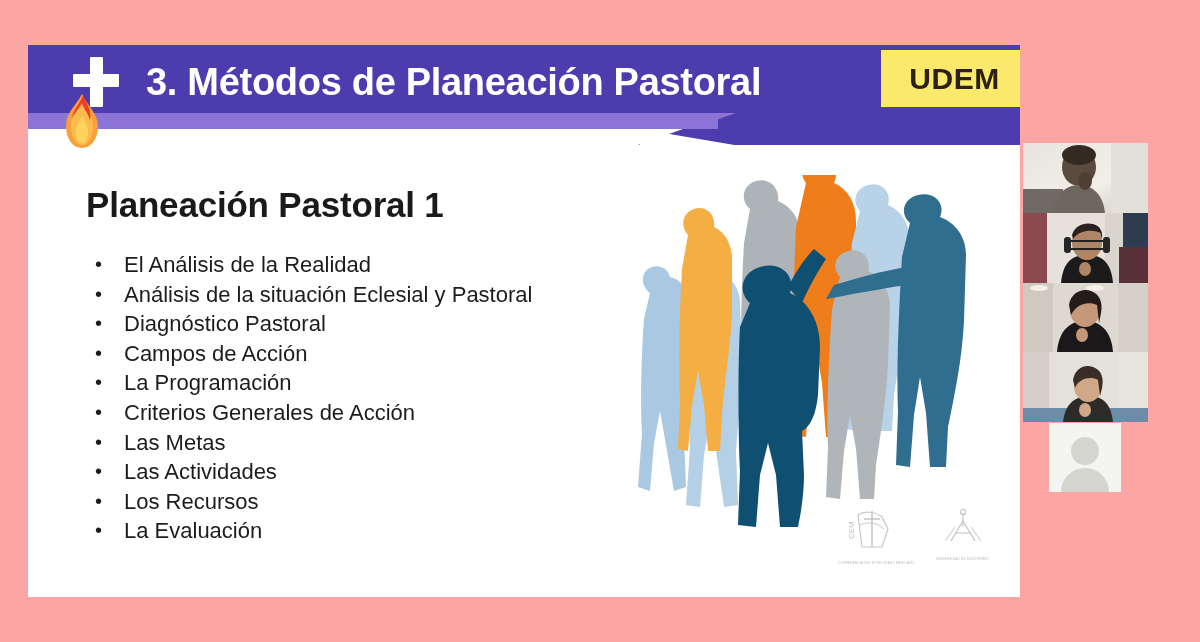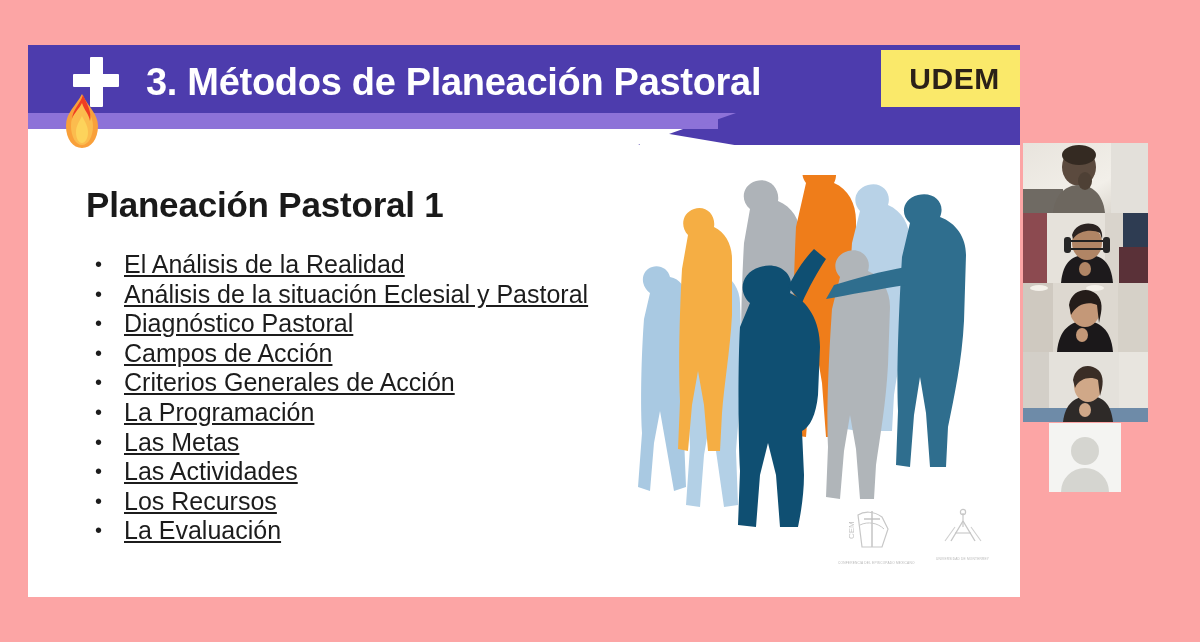--- a/index.html
+++ b/index.html
@@ -145,24 +145,23 @@
     position: absolute;
     left: 58px; top: 205px;
     width: 560px;
     list-style: none;
   }
   .bullet-list li {
     position: relative;
     padding-left: 38px;
     height: 29.6px;
     line-height: 29.6px;
-    font-size: 25px;
+    font-size: 22px;
     color: #1c1c1c;
     white-space: nowrap;
-    text-decoration: underline;
   }
   .bullet-list li::before {
     content: "\2022";
     position: absolute;
     left: 9px; top: 0;
     font-size: 20px;
     color: #1c1c1c;
   }
 
   
@@ -259,22 +258,22 @@
 
     <div class="udem-logo">UDEM</div>
 
     <div class="body-heading">Planeación Pastoral 1</div>
 
     <ul class="bullet-list">
       <li>El Análisis de la Realidad</li>
       <li>Análisis de la situación Eclesial y Pastoral</li>
       <li>Diagnóstico Pastoral</li>
       <li>Campos de Acción</li>
+      <li>La Programación</li>
       <li>Criterios Generales de Acción</li>
-      <li>La Programación</li>
       <li>Las Metas</li>
       <li>Las Actividades</li>
       <li>Los Recursos</li>
       <li>La Evaluación</li>
     </ul>
 
     <div class="teamwork">
       <svg viewBox="0 0 360 355" width="360" height="355">
 
         <path d="M22 118 C14 112 12 100 20 94 C28 88 40 92 42 102 C52 104 58 112 58 124

